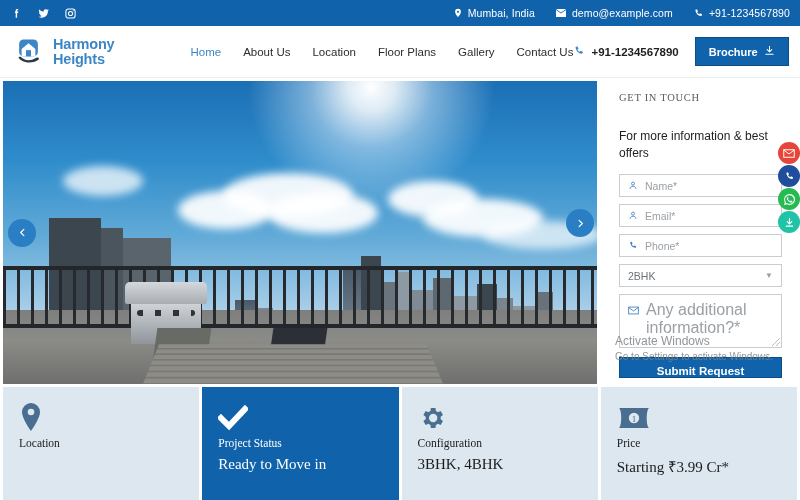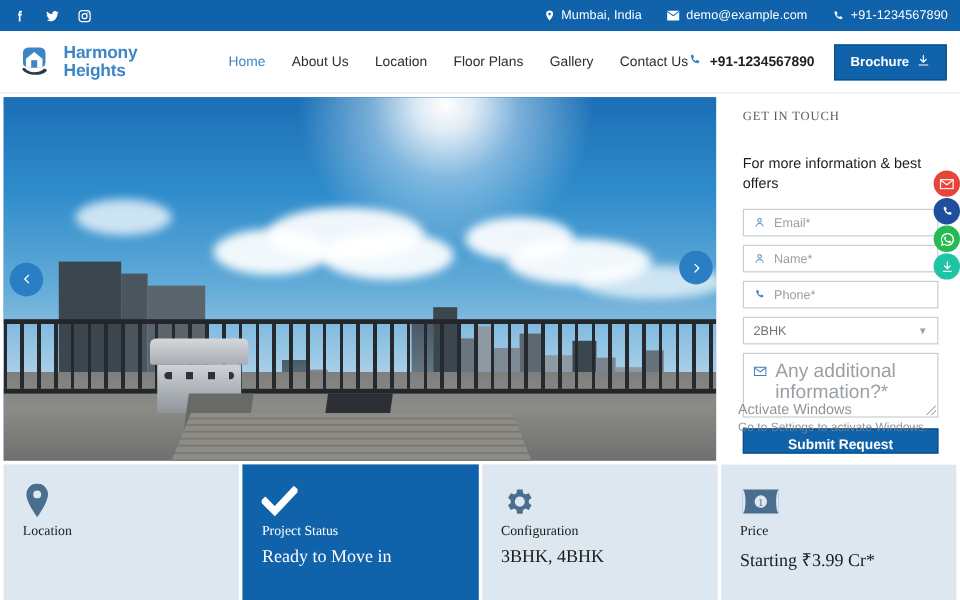--- a/index.html
+++ b/index.html
@@ -470,31 +470,31 @@
     <div class="get-in-touch">GET IN TOUCH</div>
     <div class="form-sub">For more information &amp; best offers</div>
 
     <div class="field">
       <span class="ficon">
         <svg width="10" height="11" viewBox="0 0 24 24" fill="none" stroke="currentColor" stroke-width="2">
             <circle cx="12" cy="7.5" r="3.6"></circle>
             <path d="M5 20c0-4 3.1-6.2 7-6.2s7 2.2 7 6.2"></path>
           </svg>
       </span>
-      <span class="fplaceholder">Email*</span>
+      <span class="fplaceholder">Name*</span>
     </div>
 
     <div class="field">
       <span class="ficon">
         <svg width="10" height="11" viewBox="0 0 24 24" fill="none" stroke="currentColor" stroke-width="2">
             <circle cx="12" cy="7.5" r="3.6"></circle>
             <path d="M5 20c0-4 3.1-6.2 7-6.2s7 2.2 7 6.2"></path>
           </svg>
       </span>
-      <span class="fplaceholder">Name*</span>
+      <span class="fplaceholder">Email*</span>
     </div>
 
     <div class="field">
       <span class="ficon">
         <svg width="10" height="11" viewBox="0 0 24 24" fill="currentColor">
             <path d="M6.6 3.5 9 3l2 4.4-2 1.5c.8 2 2.6 3.9 4.7 4.8l1.5-2 4.4 2-.5 2.4c-.2.9-1 1.5-1.9 1.4C11 17 7 13 5.2 5.4c-.2-.9.5-1.8 1.4-1.9z"></path>
           </svg>
       </span>
       <span class="fplaceholder">Phone*</span>
     </div>

